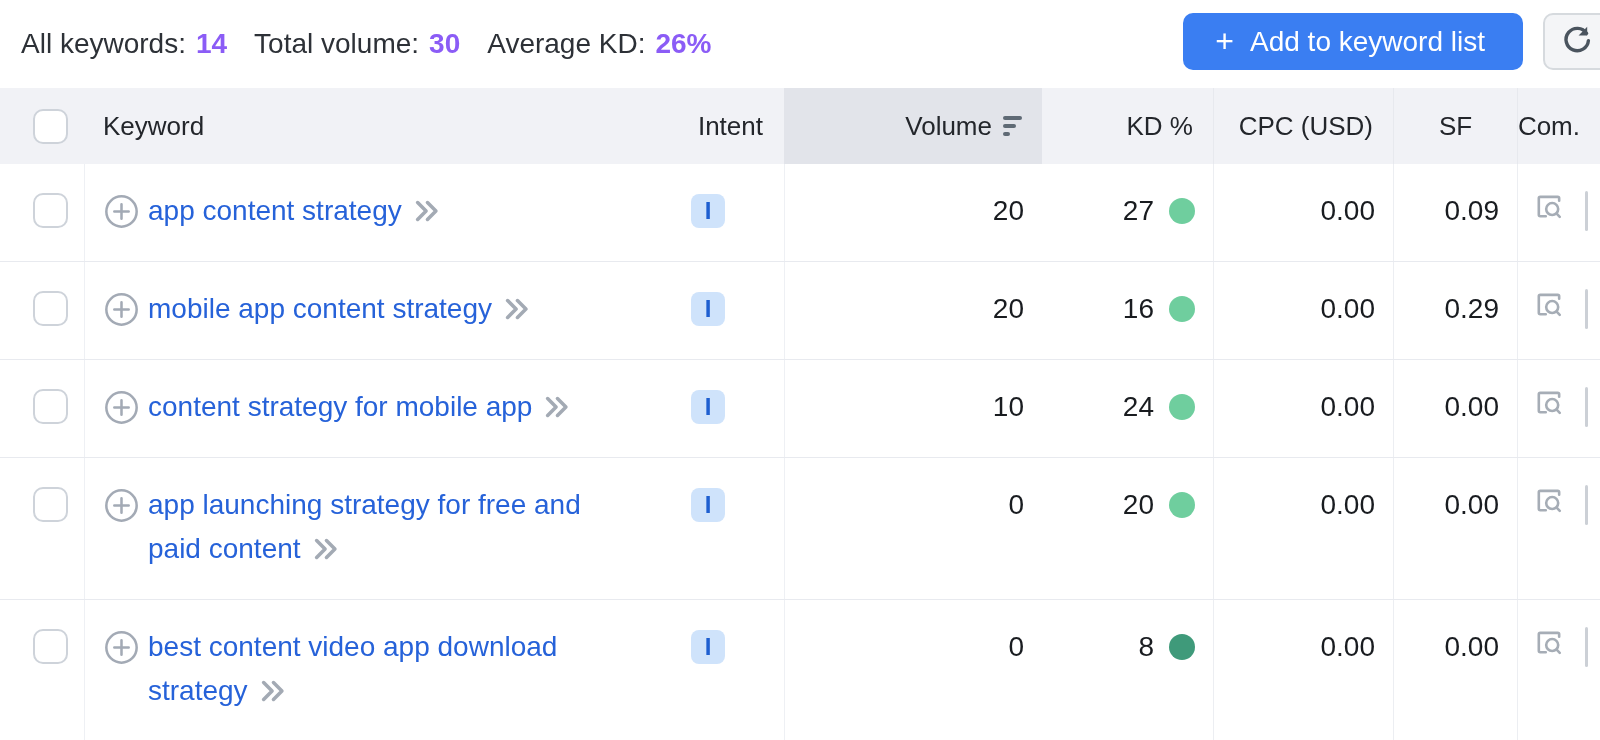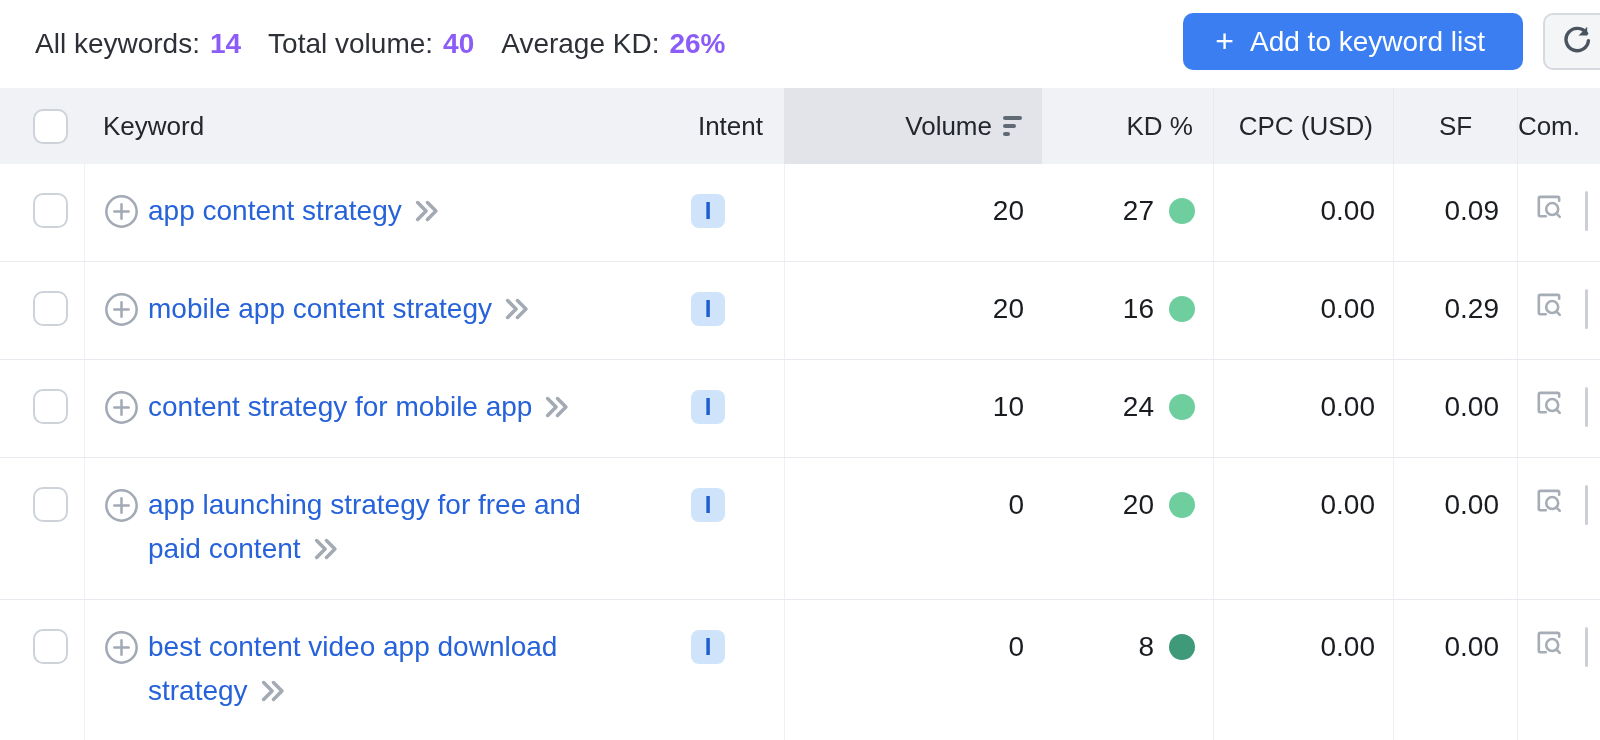--- a/index.html
+++ b/index.html
@@ -1,20 +1,20 @@
 <!DOCTYPE html>
 <html><head>
 <meta charset="utf-8">
 <style>
   * { margin:0; padding:0; box-sizing:border-box; }
   html,body { width:1600px; height:740px; overflow:hidden; background:#fff;
     font-family:"Liberation Sans","DejaVu Sans",sans-serif; }
 
   
-  .topbar { position:relative; height:88px; background:#fff; display:flex; align-items:center; padding-left:35px; }
+  .topbar { position:relative; height:88px; background:#fff; display:flex; align-items:center; padding-left:21px; }
   .stats { display:flex; align-items:center; gap:27px; font-size:28px; color:#2d3137; }
   .stat { display:flex; align-items:center; gap:10px; white-space:nowrap; }
   .stat b { color:#8b5cf6; font-weight:700; }
   .add-btn { position:absolute; top:13px; right:77px; height:57px; display:flex; align-items:center;
     gap:16px; padding:0 38px 0 32px; background:#3a7ef2; color:#fff; border:none; border-radius:10px;
     font-size:28px; font-weight:500; font-family:inherit; cursor:pointer; }
   .add-btn .plus { font-size:32px; font-weight:400; line-height:1; margin-top:-2px; }
   .refresh-btn { position:absolute; top:13px; left:1543px; width:74px; height:57px; background:#f4f5f7;
     border:2px solid #d6dade; border-radius:10px; display:flex; align-items:center; padding-left:15px; cursor:pointer; }
 
@@ -67,21 +67,21 @@
 <body>
 
 <div class="topbar">
   <div class="stats">
     <span class="stat">
       <span>All keywords:</span>
       <b>14</b>
     </span>
     <span class="stat">
       <span>Total volume:</span>
-      <b>40</b>
+      <b>30</b>
     </span>
     <span class="stat">
       <span>Average KD:</span>
       <b>26%</b>
     </span>
   </div>
 
   <button class="add-btn">
     <span class="plus">+</span>
     <span>Add to keyword list</span>

